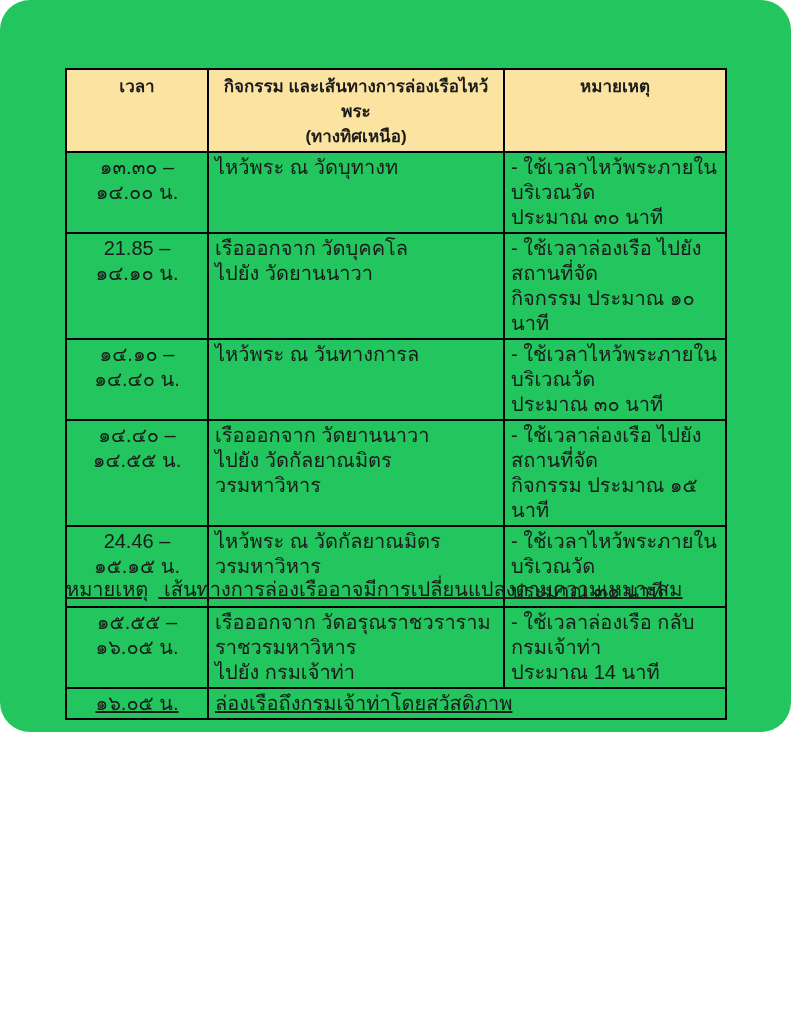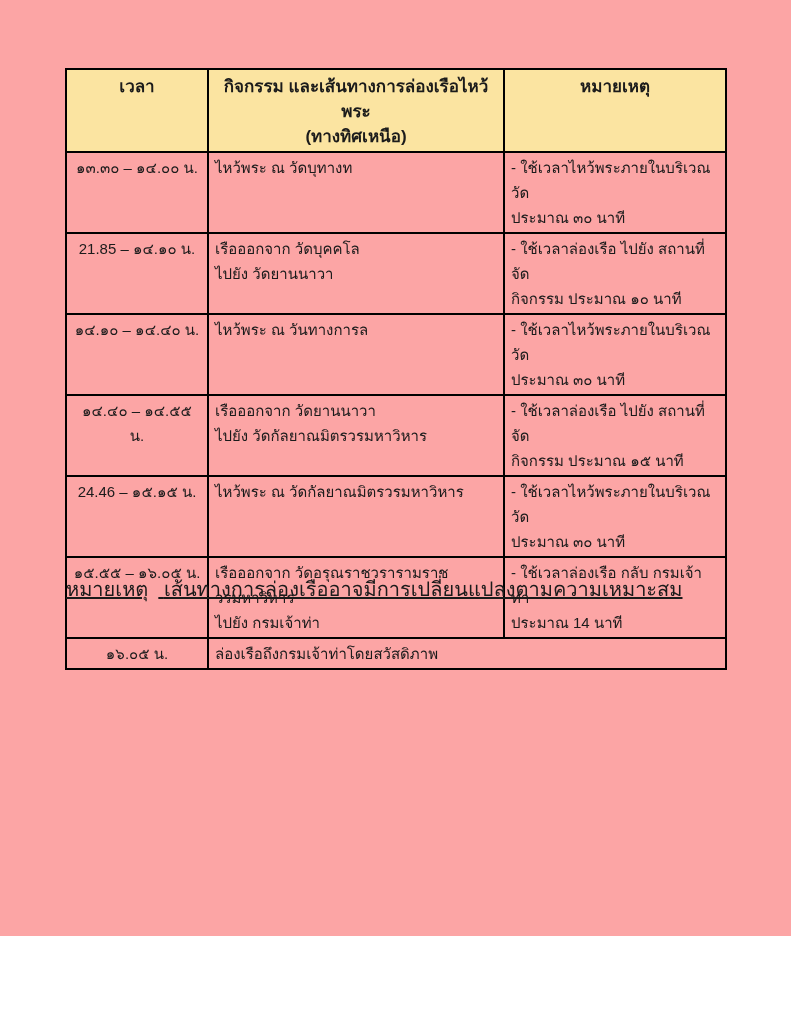--- a/index.html
+++ b/index.html
@@ -5,23 +5,24 @@
   * { box-sizing: border-box; }
   html, body {
     margin: 0;
     padding: 0;
     background: #ffffff;
     font-family: "Liberation Sans", sans-serif;
   }
   .page {
     position: relative;
     width: 791px;
-    height: 936px;
-    background: #fca5a5;
+    height: 732px;
+    background: #22c55e;
     overflow: hidden;
+    border-radius: 30px;
   }
   table.schedule {
     position: absolute;
     left: 65px;
     top: 68px;
     width: 660px;
     border-collapse: collapse;
     table-layout: fixed;
     color: #1b1b1b;
   }
@@ -33,32 +34,32 @@
     background: #FBE4A1;
     font-weight: bold;
     font-size: 17px;
     line-height: 25px;
     padding: 4px 6px 2px 6px;
     text-align: center;
     vertical-align: top;
   }
   thead tr { height: 54px; }
   table.schedule td {
-    font-size: 15px;
+    font-size: 20px;
     line-height: 25px;
     padding: 2px 6px;
     vertical-align: top;
     white-space: pre-line;
   }
   td.c-time {
     text-align: center;
     white-space: normal;
   }
   tr.body-row { height: 52px; }
-  tr.last-row { height: 29px; }
+  tr.last-row { height: 29px; text-decoration: underline; }
   .footnote {
     position: absolute;
     left: 66px;
     top: 577px;
     font-size: 20px;
     line-height: 25px;
     color: #1b1b1b;
     text-decoration: underline;
   }
   .fn-label {

